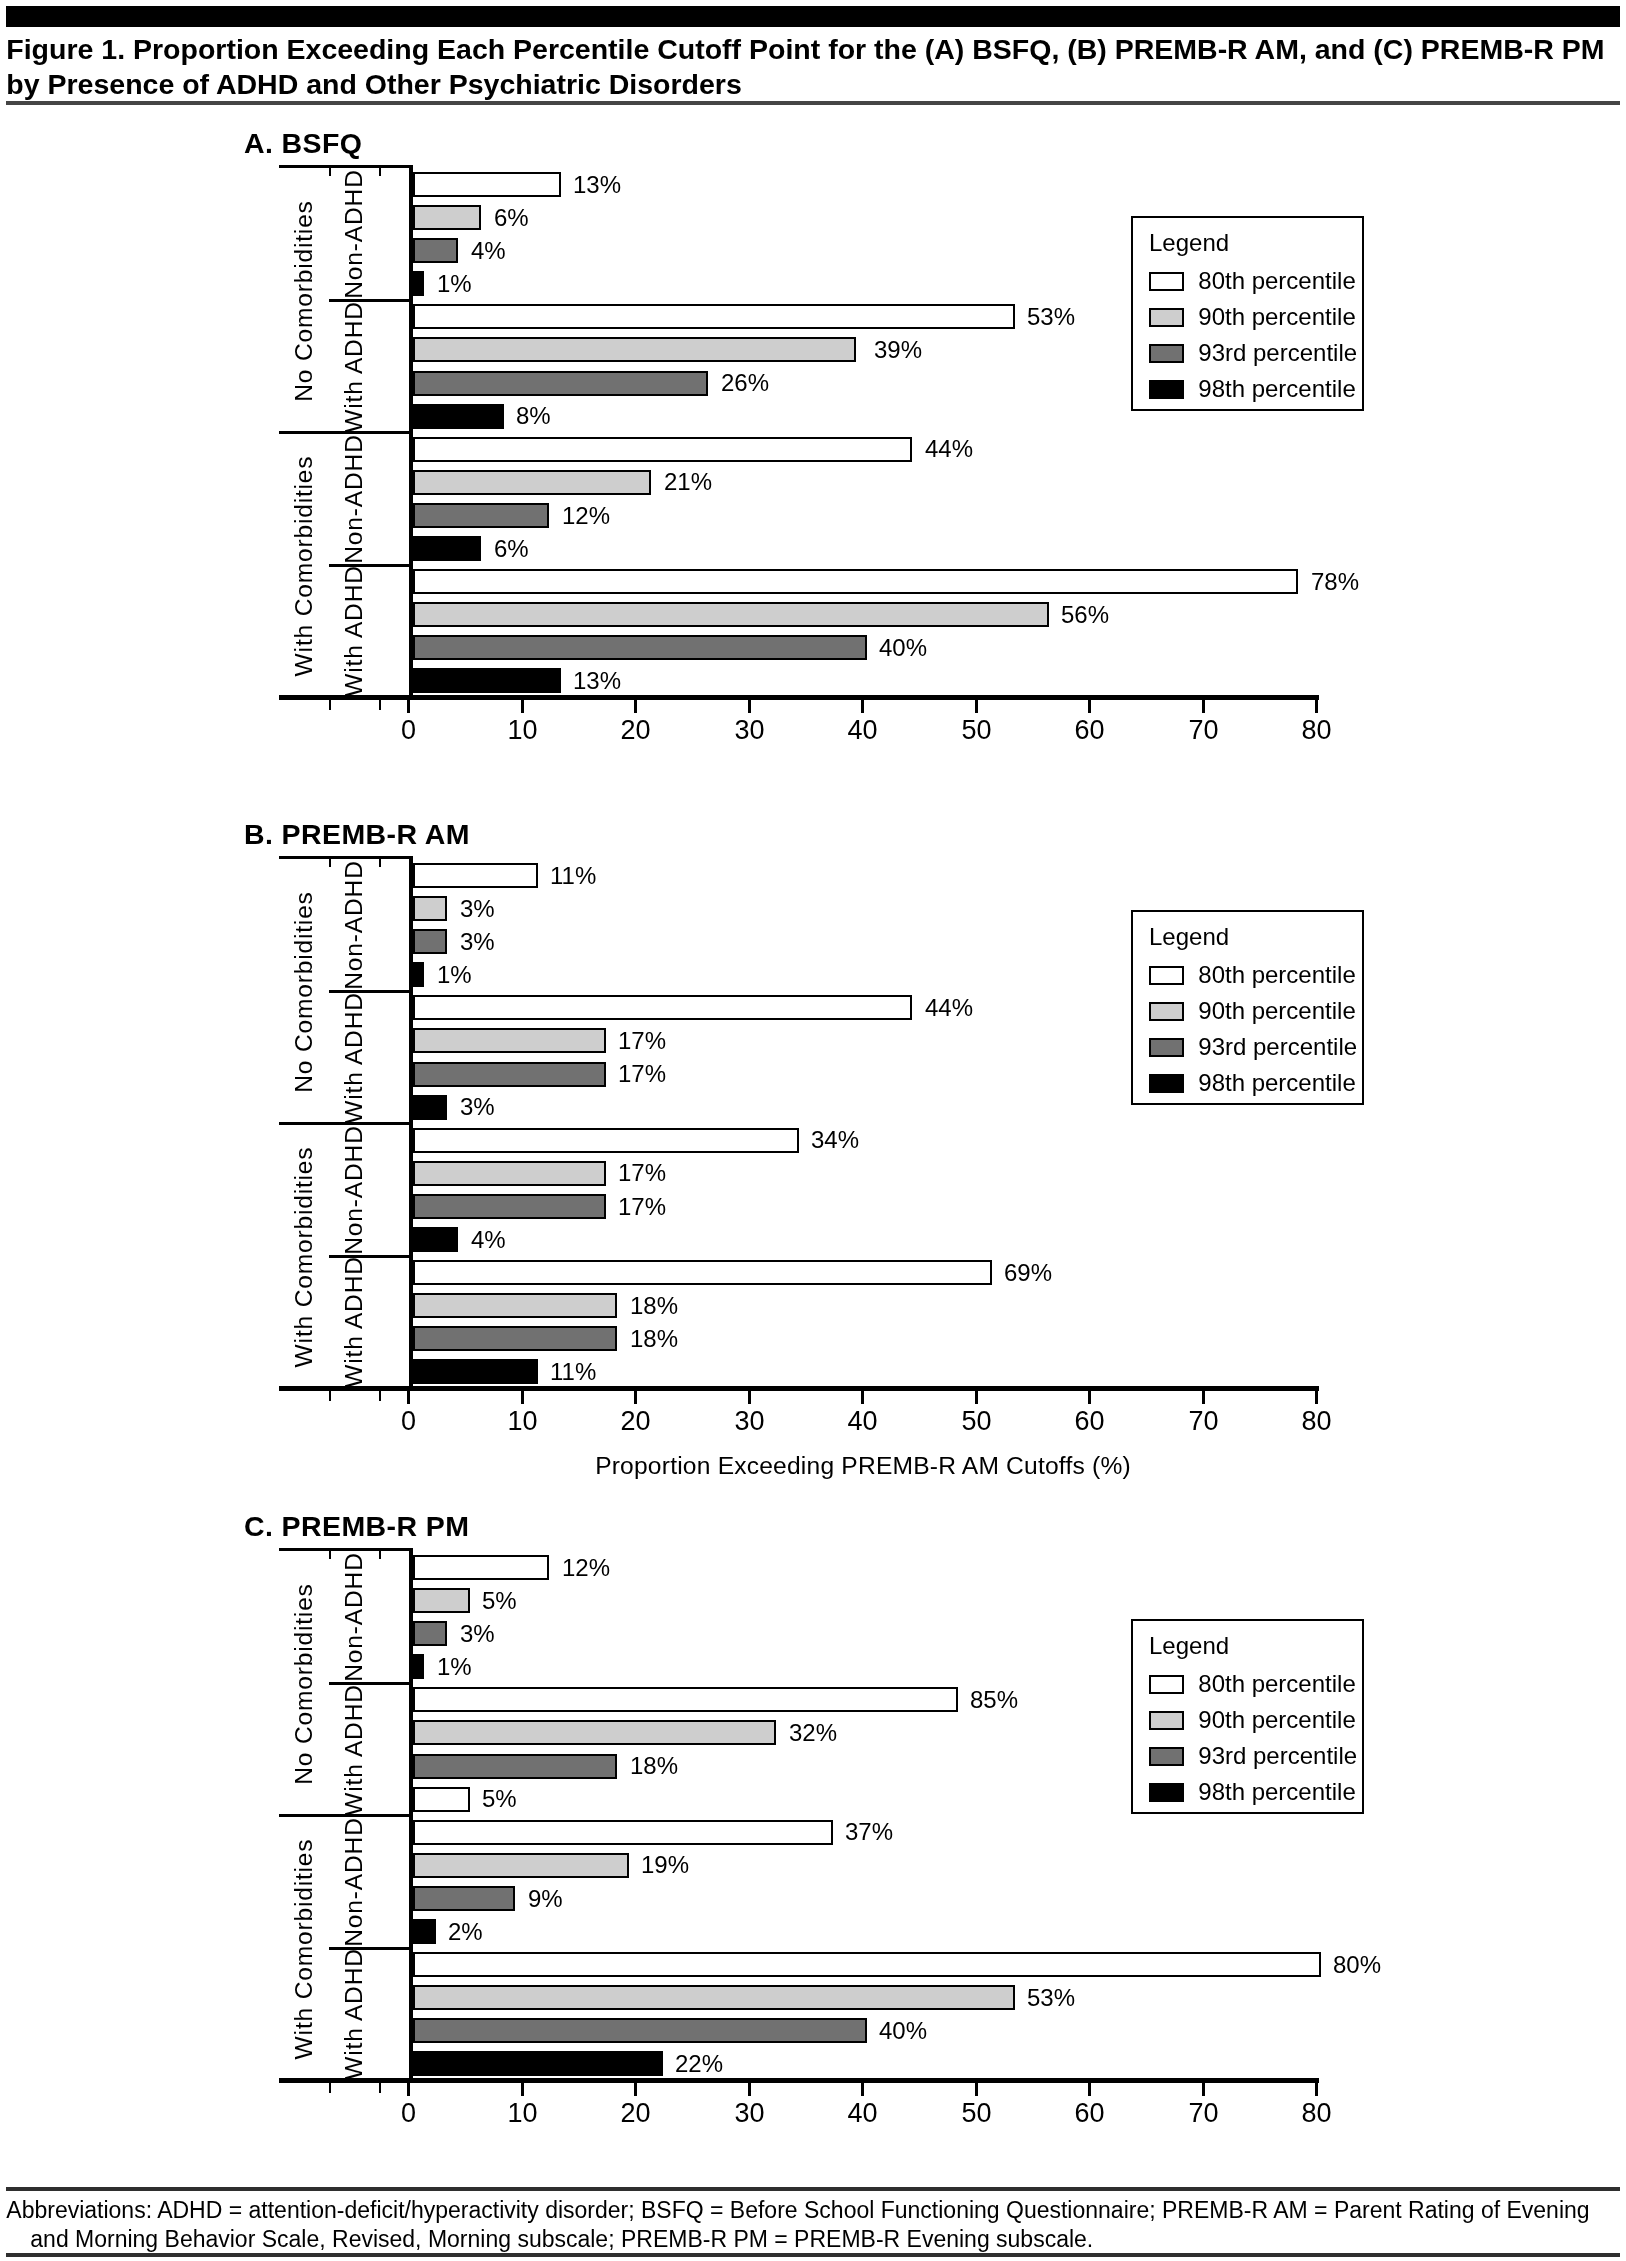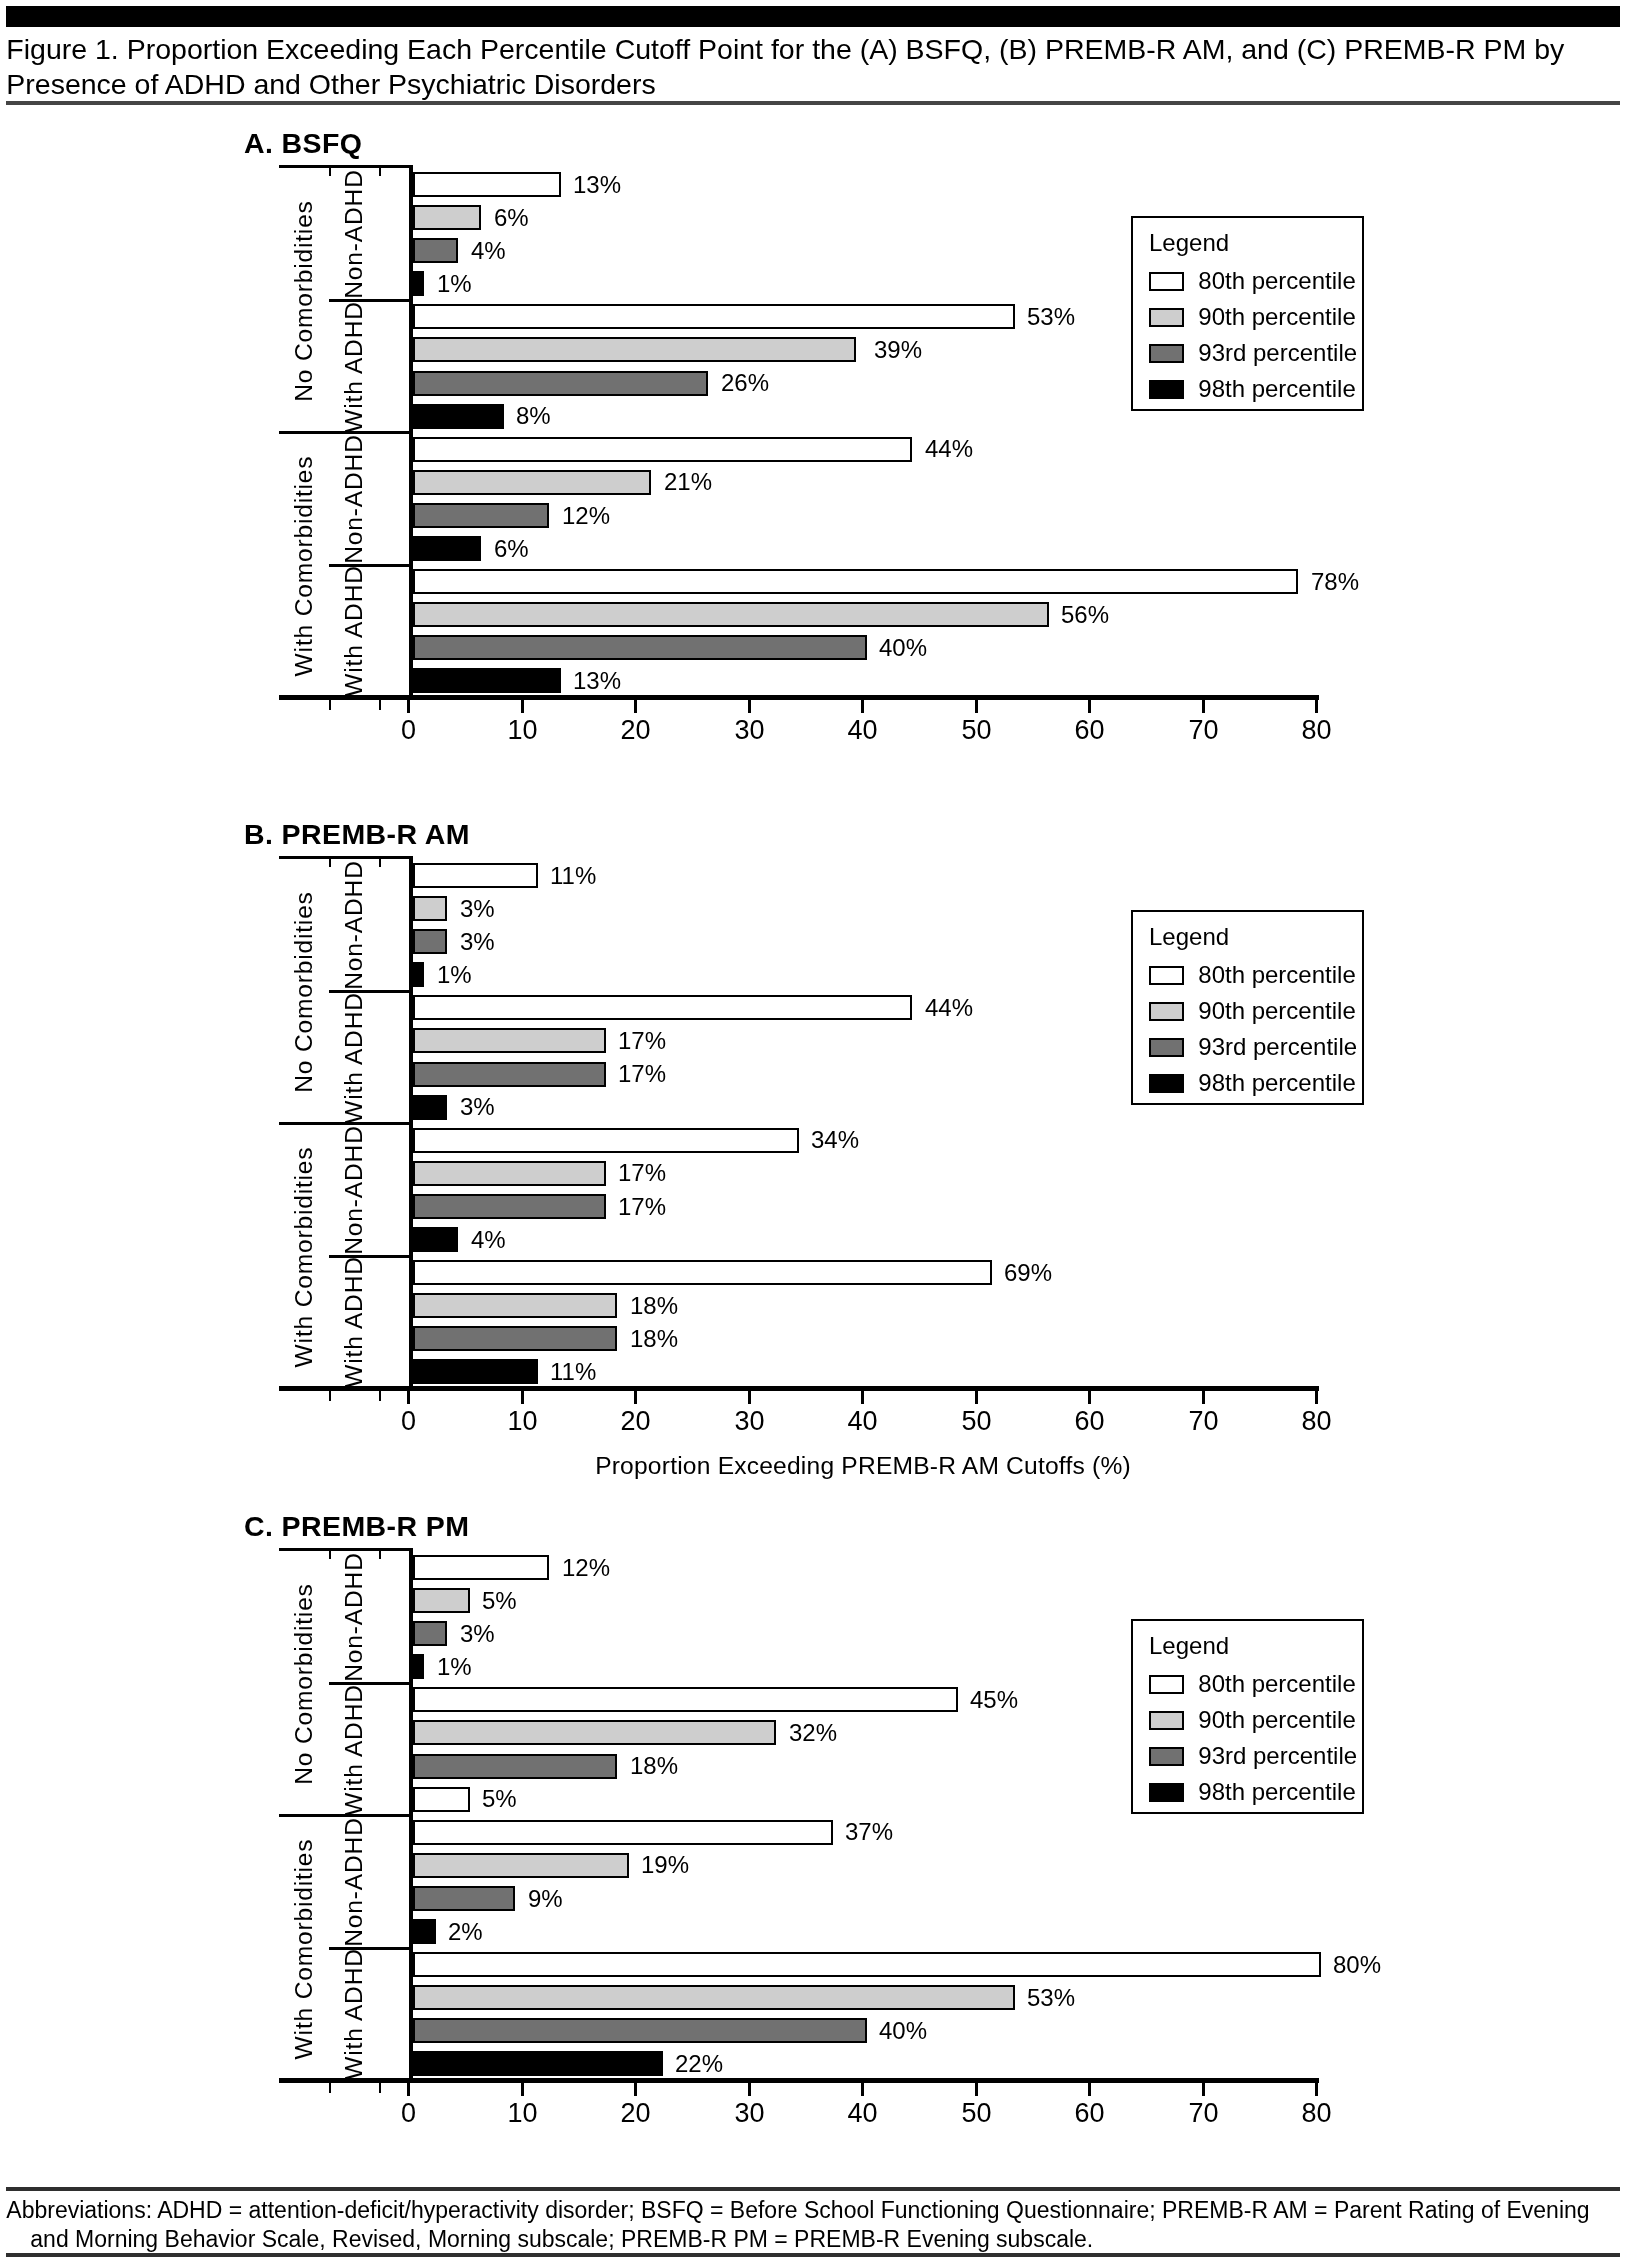--- a/index.html
+++ b/index.html
@@ -12,21 +12,21 @@
     color:#000;
     overflow:hidden;
   }
   .rule{position:absolute;left:6.3px;width:1614px;}
   .top-bar{top:5.5px;height:21.4px;background:#000;}
   .title-rule{top:101px;height:4px;background:#454545;}
   .footer-rule-top{top:2187px;height:4px;background:#2f2f2f;}
   .footer-rule-bottom{top:2253px;height:4px;background:#2f2f2f;}
   .fig-title{
     position:absolute;top:32px;left:6.3px;width:1614px;margin:0;
-    font-size:28.5px;line-height:35px;font-weight:400;color:#000;
+    font-size:28.5px;line-height:35px;font-weight:700;color:#000;
   }
   .abbrev{
     position:absolute;top:2196px;left:6.3px;width:1596px;margin:0;
     font-size:23px;line-height:29px;font-weight:400;
     padding-left:24px;text-indent:-24px;
   }
   .chart{position:absolute;left:0;width:1627px;height:681px;}
   .panel-title{
     position:absolute;left:244px;top:0;margin:0;
     font-size:28.5px;font-weight:700;letter-spacing:0.4px;
@@ -330,21 +330,21 @@
         <div class="bar" style="left: 413px; top: 78px; width: 57px; background: rgb(206, 206, 206);"></div>
         <div class="bval" style="left: 482px; top: 91px;">5%</div>
         <div class="bar" style="left: 413px; top: 111px; width: 34px; background: rgb(113, 113, 113);"></div>
         <div class="bval" style="left: 460px; top: 124px;">3%</div>
         <div class="bar" style="left: 413px; top: 144px; width: 11.3px; background: rgb(0, 0, 0);"></div>
         <div class="bval" style="left: 437px; top: 157px;">1%</div>
         <div class="vwrap" style="left: 329px; top: 174px; width: 50px; height: 132px;">
           <div class="vtext">With ADHD</div>
         </div>
         <div class="bar" style="left: 413px; top: 177px; width: 545px; background: rgb(255, 255, 255);"></div>
-        <div class="bval" style="left: 970px; top: 190px;">45%</div>
+        <div class="bval" style="left: 970px; top: 190px;">85%</div>
         <div class="bar" style="left: 413px; top: 210px; width: 363px; background: rgb(206, 206, 206);"></div>
         <div class="bval" style="left: 789px; top: 223px;">32%</div>
         <div class="bar" style="left: 413px; top: 244px; width: 204px; background: rgb(113, 113, 113);"></div>
         <div class="bval" style="left: 630px; top: 256px;">18%</div>
         <div class="bar" style="left: 413px; top: 277px; width: 57px; background: rgb(255, 255, 255);"></div>
         <div class="bval" style="left: 482px; top: 289px;">5%</div>
         <div class="vwrap" style="left: 279px; top: 306px; width: 50px; height: 265px;">
           <div class="vtext">With Comorbidities</div>
         </div>
         <div class="vwrap" style="left: 329px; top: 306px; width: 50px; height: 132px;">

